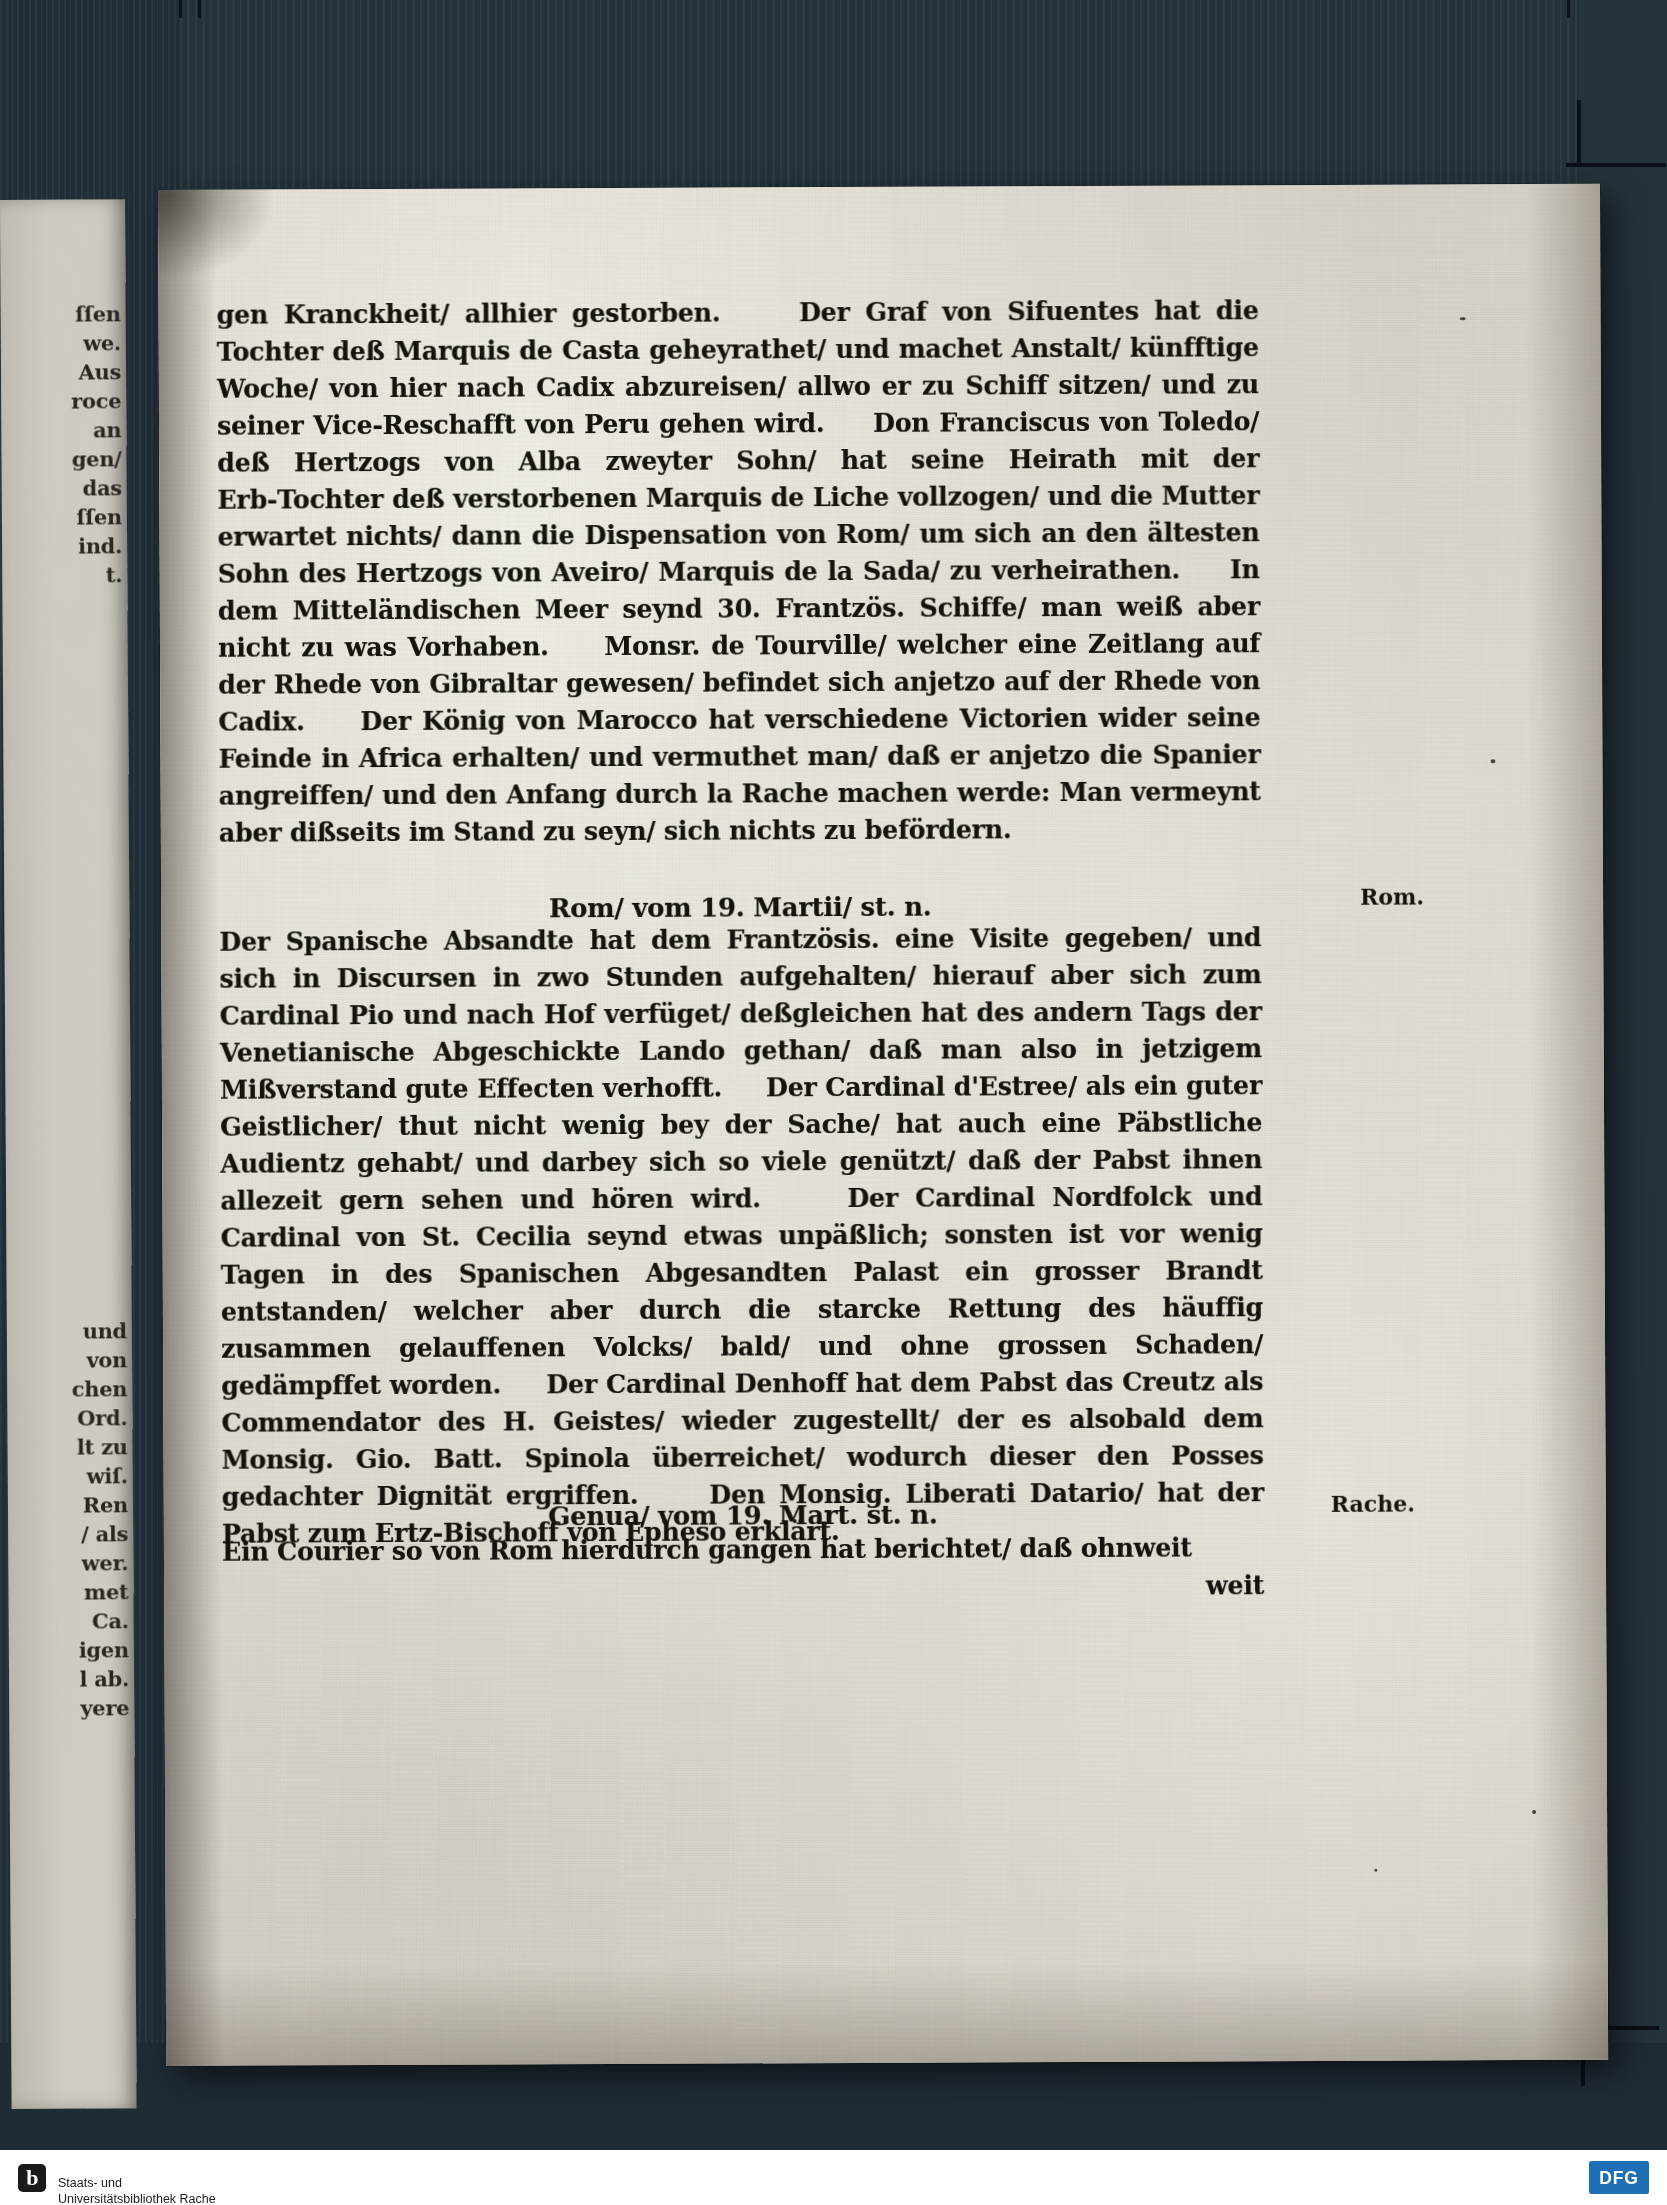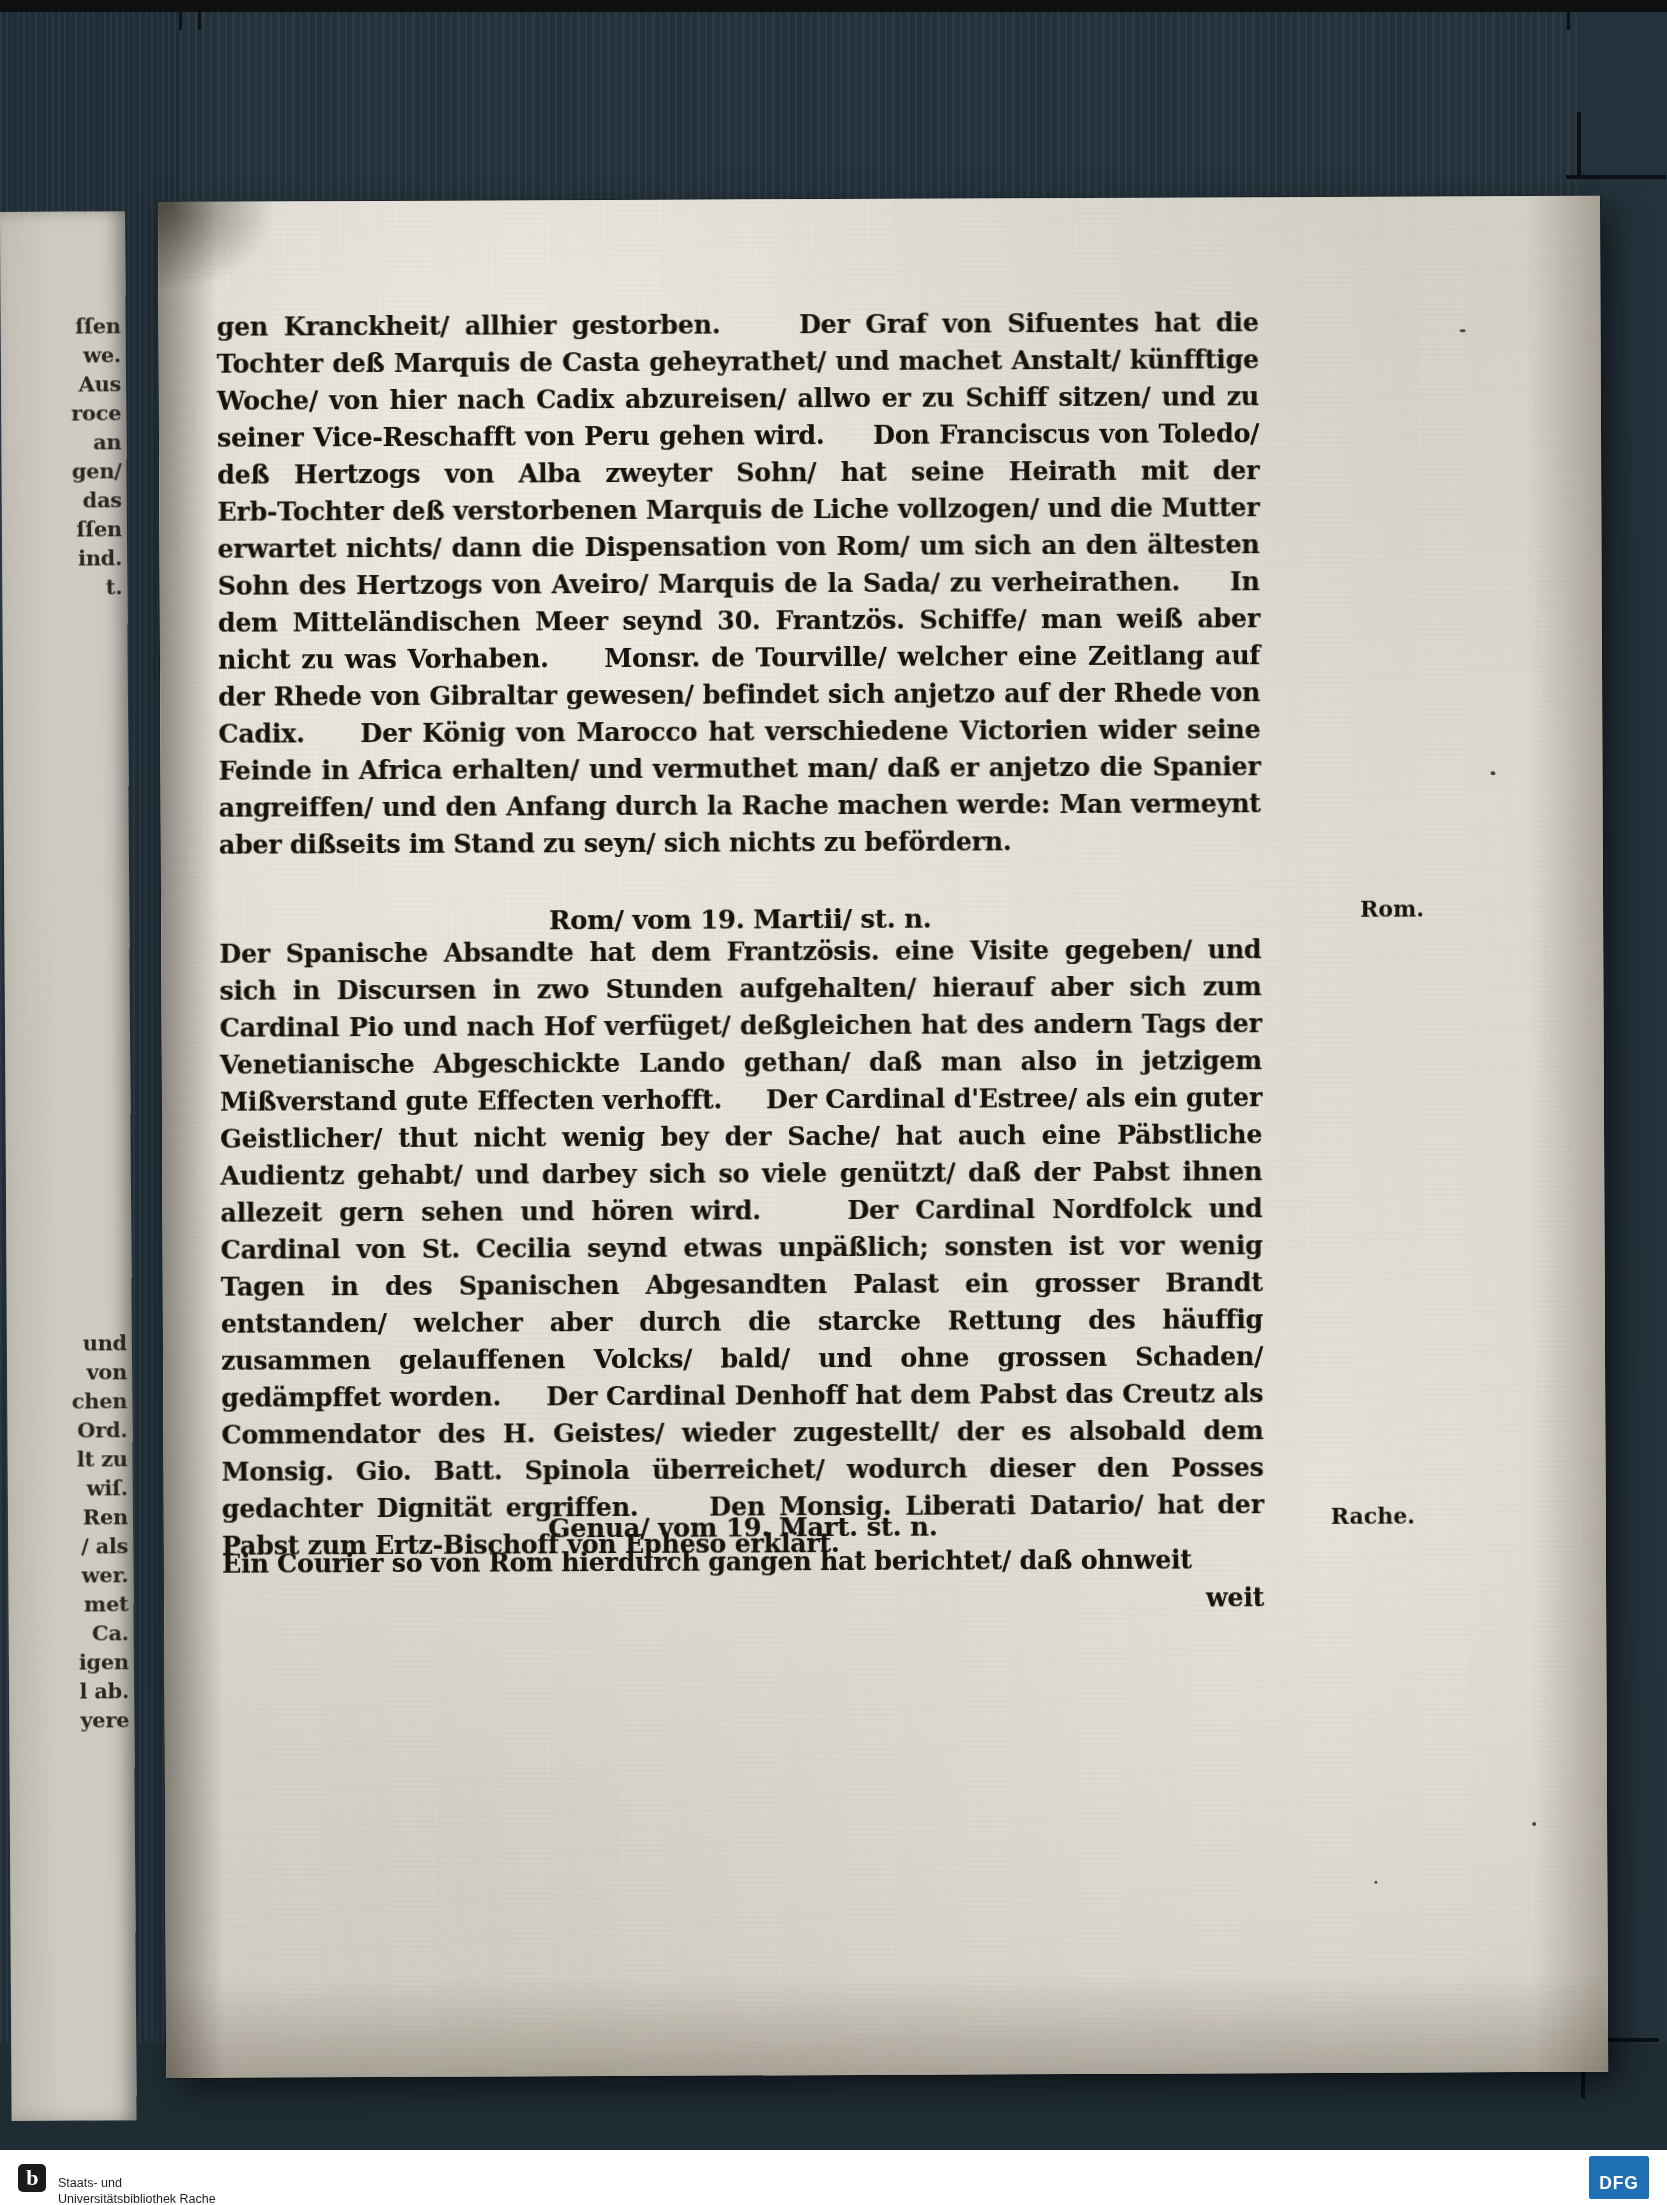--- a/index.html
+++ b/index.html
@@ -13,21 +13,20 @@
     position: relative;
     overflow: hidden;
     font-family: "DejaVu Serif", serif;
   }
 
   
   #scan {
     position: absolute;
     inset: 0;
     background: #19191a;
-    margin-top: 12px;
   }
   
   .bed {
     position: absolute;
     background: #2b3a44;
   }
   .bed-left   { left: 0;    top: 0;    width: 179px;  height: 2151px; background:#223039; }
   .bed-top    { left: 0;    top: 0;    width: 1667px; height: 204px;  background:#26343d; }
   .bed-right  { right: 0;   top: 0;    width: 88px;  height: 2151px; background:#24323b; }
   .bed-bottom { left: 0;    bottom: 54px; width: 1667px; height: 108px; background:#1f2c34; }
@@ -262,21 +261,21 @@
     line-height: 16px;
     margin-top: 27px;
   }
   .dfg-badge {
     background: #1f6fb4;
     color: #ffffff;
     font-family: "Liberation Sans", sans-serif;
     font-weight: 700;
     font-size: 17.5px;
     letter-spacing: 0.8px;
-    padding: 17px 10px 5px 10px;
+    padding: 7px 10px 5px 10px;
     border-radius: 2.5px;
   }
 
   
   .speck { position: absolute; background: rgba(25,20,15,0.75); border-radius: 50%; }
 </style>
 </head>
 <body>
 
 <div id="scan">

